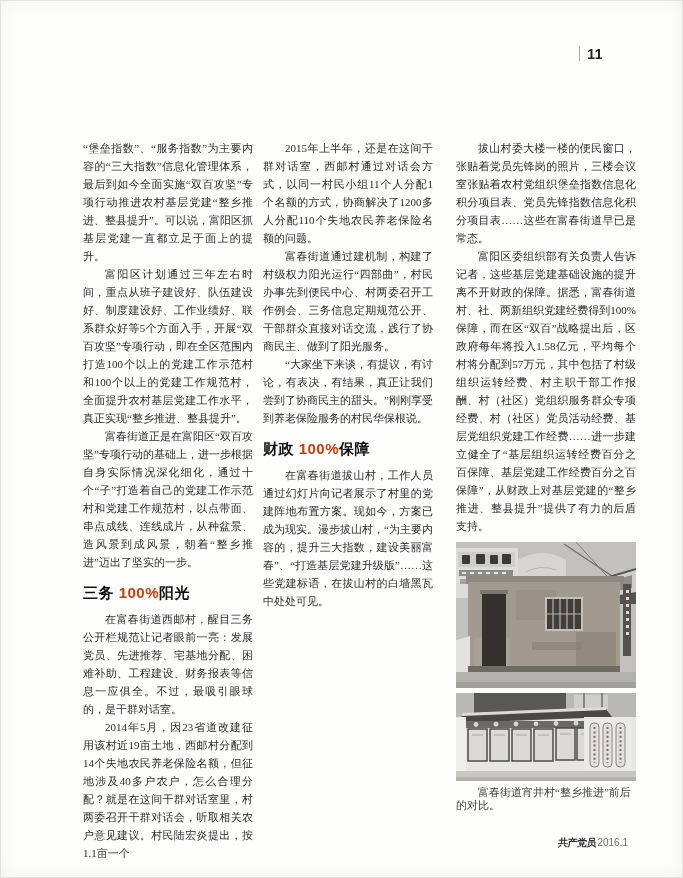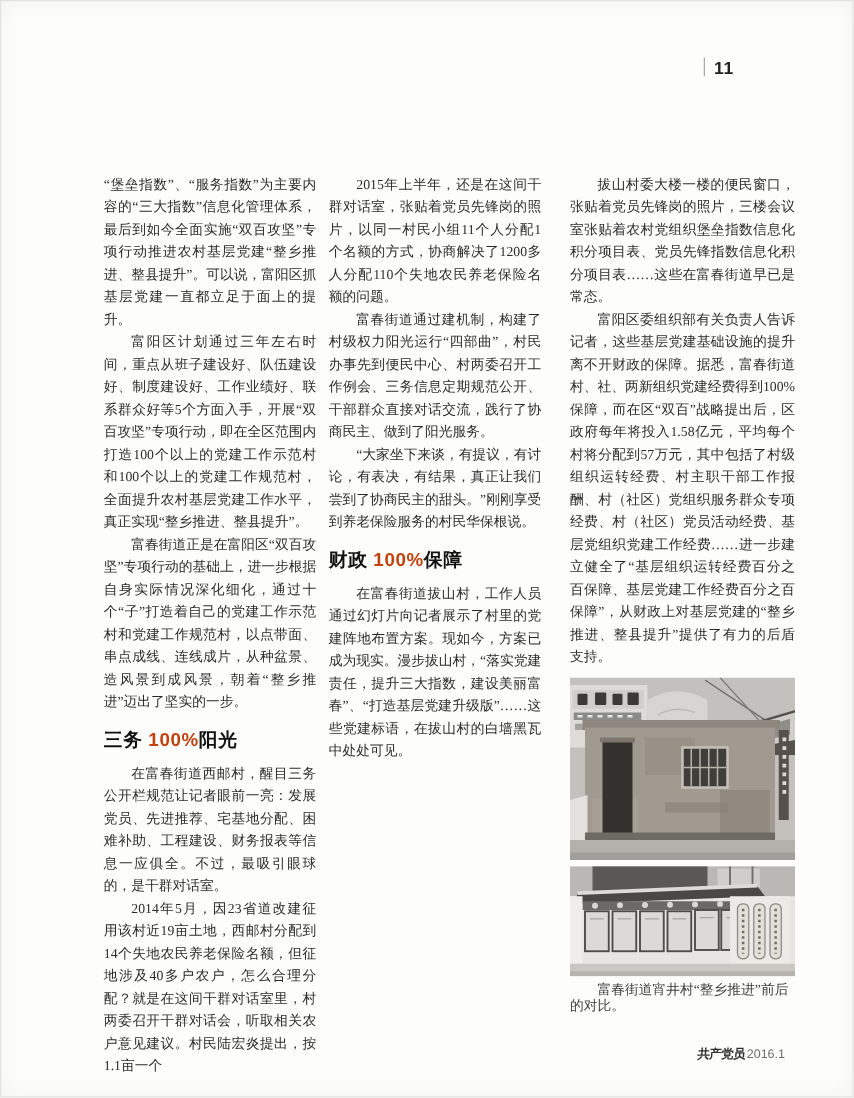--- a/index.html
+++ b/index.html
@@ -4,21 +4,21 @@
 <style>
   html,body{margin:0;padding:0;background:#f2f2ef;}
   .page{
     position:relative;width:683px;height:878px;background:#fdfdfc;
     box-shadow:inset 0 0 0 1px #e2e2de, inset 0 0 18px rgba(0,0,0,.05);
     overflow:hidden;
     font-family:"Liberation Serif","DejaVu Serif",serif;
     color:#2b2b2b;
   }
   .pageno{
-    position:absolute;top:46px;right:96px;display:flex;align-items:flex-start;gap:7px;
+    position:absolute;top:46px;right:80px;display:flex;align-items:flex-start;gap:7px;
     font-family:"Liberation Sans","DejaVu Sans",sans-serif;
   }
   .pageno .bar{width:1.5px;height:15px;background:#aaa;}
   .pageno .num{font-size:14px;font-weight:bold;color:#222;letter-spacing:.5px;}
   .col{
     position:absolute;top:139px;width:170px;
     font-size:11px;line-height:18px;text-align:justify;
     text-justify:inter-character;word-break:break-all;
   }
   .col1{left:83px;}
@@ -57,25 +57,25 @@
   <div class="col col1">
     <p class="noindent">“堡垒指数”、“服务指数”为主要内容的“三大指数”信息化管理体系，最后到如今全面实施“双百攻坚”专项行动推进农村基层党建“整乡推进、整县提升”。可以说，富阳区抓基层党建一直都立足于面上的提升。</p>
     <p>富阳区计划通过三年左右时间，重点从班子建设好、队伍建设好、制度建设好、工作业绩好、联系群众好等5个方面入手，开展“双百攻坚”专项行动，即在全区范围内打造100个以上的党建工作示范村和100个以上的党建工作规范村，全面提升农村基层党建工作水平，真正实现“整乡推进、整县提升”。</p>
     <p>富春街道正是在富阳区“双百攻坚”专项行动的基础上，进一步根据自身实际情况深化细化，通过十个“子”打造着自己的党建工作示范村和党建工作规范村，以点带面、串点成线、连线成片，从种盆景、造风景到成风景，朝着“整乡推进”迈出了坚实的一步。</p>
     <h2 class="sec"><span>三务 </span><span class="pct">100%</span><span>阳光</span></h2>
     <p>在富春街道西邮村，醒目三务公开栏规范让记者眼前一亮：发展党员、先进推荐、宅基地分配、困难补助、工程建设、财务报表等信息一应俱全。不过，最吸引眼球的，是干群对话室。</p>
     <p>2014年5月，因23省道改建征用该村近19亩土地，西邮村分配到14个失地农民养老保险名额，但征地涉及40多户农户，怎么合理分配？就是在这间干群对话室里，村两委召开干群对话会，听取相关农户意见建议。村民陆宏炎提出，按1.1亩一个</p>
   </div>
 
   <div class="col col2">
-    <p>2015年上半年，还是在这间干群对话室，张贴着党员先锋岗的照片，以同一村民小组11个人分配1个名额的方式，协商解决了1200多人分配110个失地农民养老保险名额的问题。</p>
+    <p>2015年上半年，还是在这间干群对话室，西邮村通过对话会方式，以同一村民小组11个人分配1个名额的方式，协商解决了1200多人分配110个失地农民养老保险名额的问题。</p>
     <p>富春街道通过建机制，构建了村级权力阳光运行“四部曲”，村民办事先到便民中心、村两委召开工作例会、三务信息定期规范公开、干部群众直接对话交流，践行了协商民主、做到了阳光服务。</p>
     <p>“大家坐下来谈，有提议，有讨论，有表决，有结果，真正让我们尝到了协商民主的甜头。”刚刚享受到养老保险服务的村民华保根说。</p>
     <h2 class="sec"><span>财政 </span><span class="pct">100%</span><span>保障</span></h2>
-    <p>在富春街道拔山村，工作人员通过幻灯片向记者展示了村里的党建阵地布置方案。现如今，方案已成为现实。漫步拔山村，“落实党建责任，提升三大指数，建设美丽富春”、“打造基层党建升级版”……这些党建标语，在拔山村的白墙黑瓦中处处可见。</p>
+    <p>在富春街道拔山村，工作人员通过幻灯片向记者展示了村里的党建阵地布置方案。现如今，方案已成为现实。漫步拔山村，“为主要内容的，提升三大指数，建设美丽富春”、“打造基层党建升级版”……这些党建标语，在拔山村的白墙黑瓦中处处可见。</p>
   </div>
 
   <div class="col col3">
     <p>拔山村委大楼一楼的便民窗口，张贴着党员先锋岗的照片，三楼会议室张贴着农村党组织堡垒指数信息化积分项目表、党员先锋指数信息化积分项目表……这些在富春街道早已是常态。</p>
     <p>富阳区委组织部有关负责人告诉记者，这些基层党建基础设施的提升离不开财政的保障。据悉，富春街道村、社、两新组织党建经费得到100%保障，而在区“双百”战略提出后，区政府每年将投入1.58亿元，平均每个村将分配到57万元，其中包括了村级组织运转经费、村主职干部工作报酬、村（社区）党组织服务群众专项经费、村（社区）党员活动经费、基层党组织党建工作经费……进一步建立健全了“基层组织运转经费百分之百保障、基层党建工作经费百分之百保障”，从财政上对基层党建的“整乡推进、整县提升”提供了有力的后盾支持。</p>
 
     <figure style="margin-top:7px;">
       <svg class="photo" width="180" height="146" viewBox="0 0 180 146">
         <rect width="180" height="146" fill="#c2c1bd"></rect>
         <rect x="0" y="6" width="62" height="50" fill="#dddcd8"></rect>

